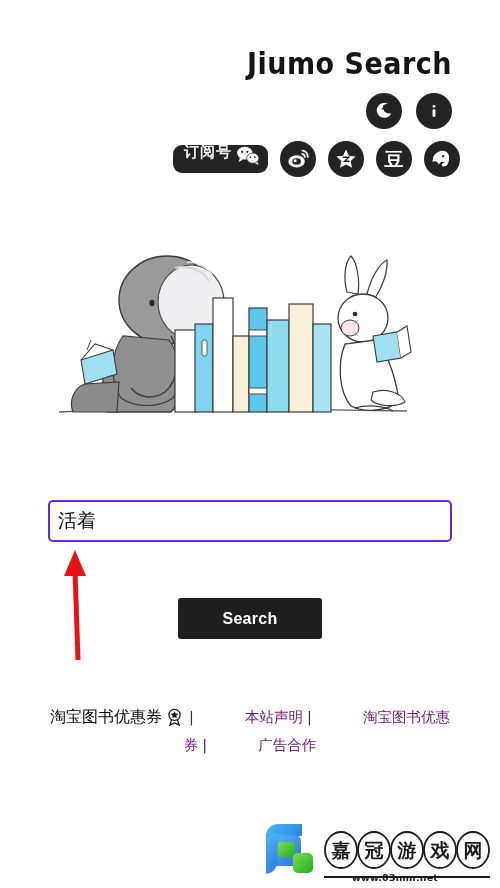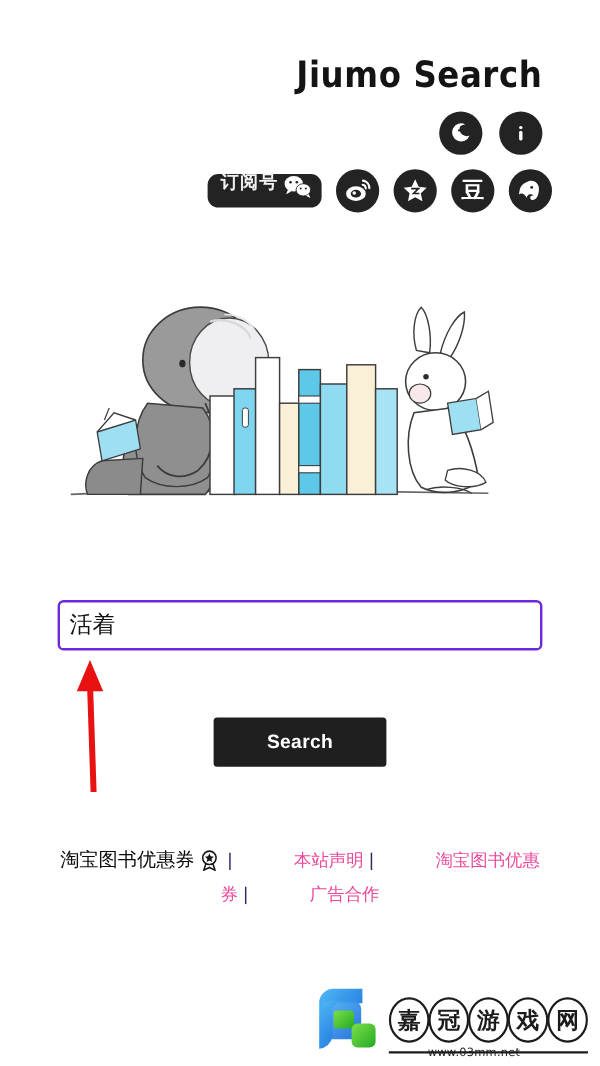--- a/index.html
+++ b/index.html
@@ -179,21 +179,21 @@
   #footer .promo {
     font-weight: normal;
     color: #0a0a0a;
     font-size: 16px;
   }
   #footer .sep {
     color: #2a2860;
     padding: 0 4px;
   }
   #footer a {
-    color: #ec4899;
+    color: #701a75;
     text-decoration: none;
     margin-left: 47px;
   }
   .badge-icon {
     display: inline-block;
     vertical-align: -4px;
     margin: 0 2px 0 4px;
   }
 
   
@@ -205,21 +205,21 @@
     height: 62px;
   }
   #watermark-url {
     position: absolute;
     left: 300px;
     top: 872px;
     width: 190px;
     text-align: center;
     font-family: "DejaVu Sans", sans-serif;
     font-size: 9.5px;
-    font-weight: normal;
+    font-weight: bold;
     color: #1b1b1b;
     letter-spacing: 0.2px;
   }
 </style>
 </head>
 <body>
 
 <div id="header-area">
 
   <div id="brand-title">Jiumo Search</div>

